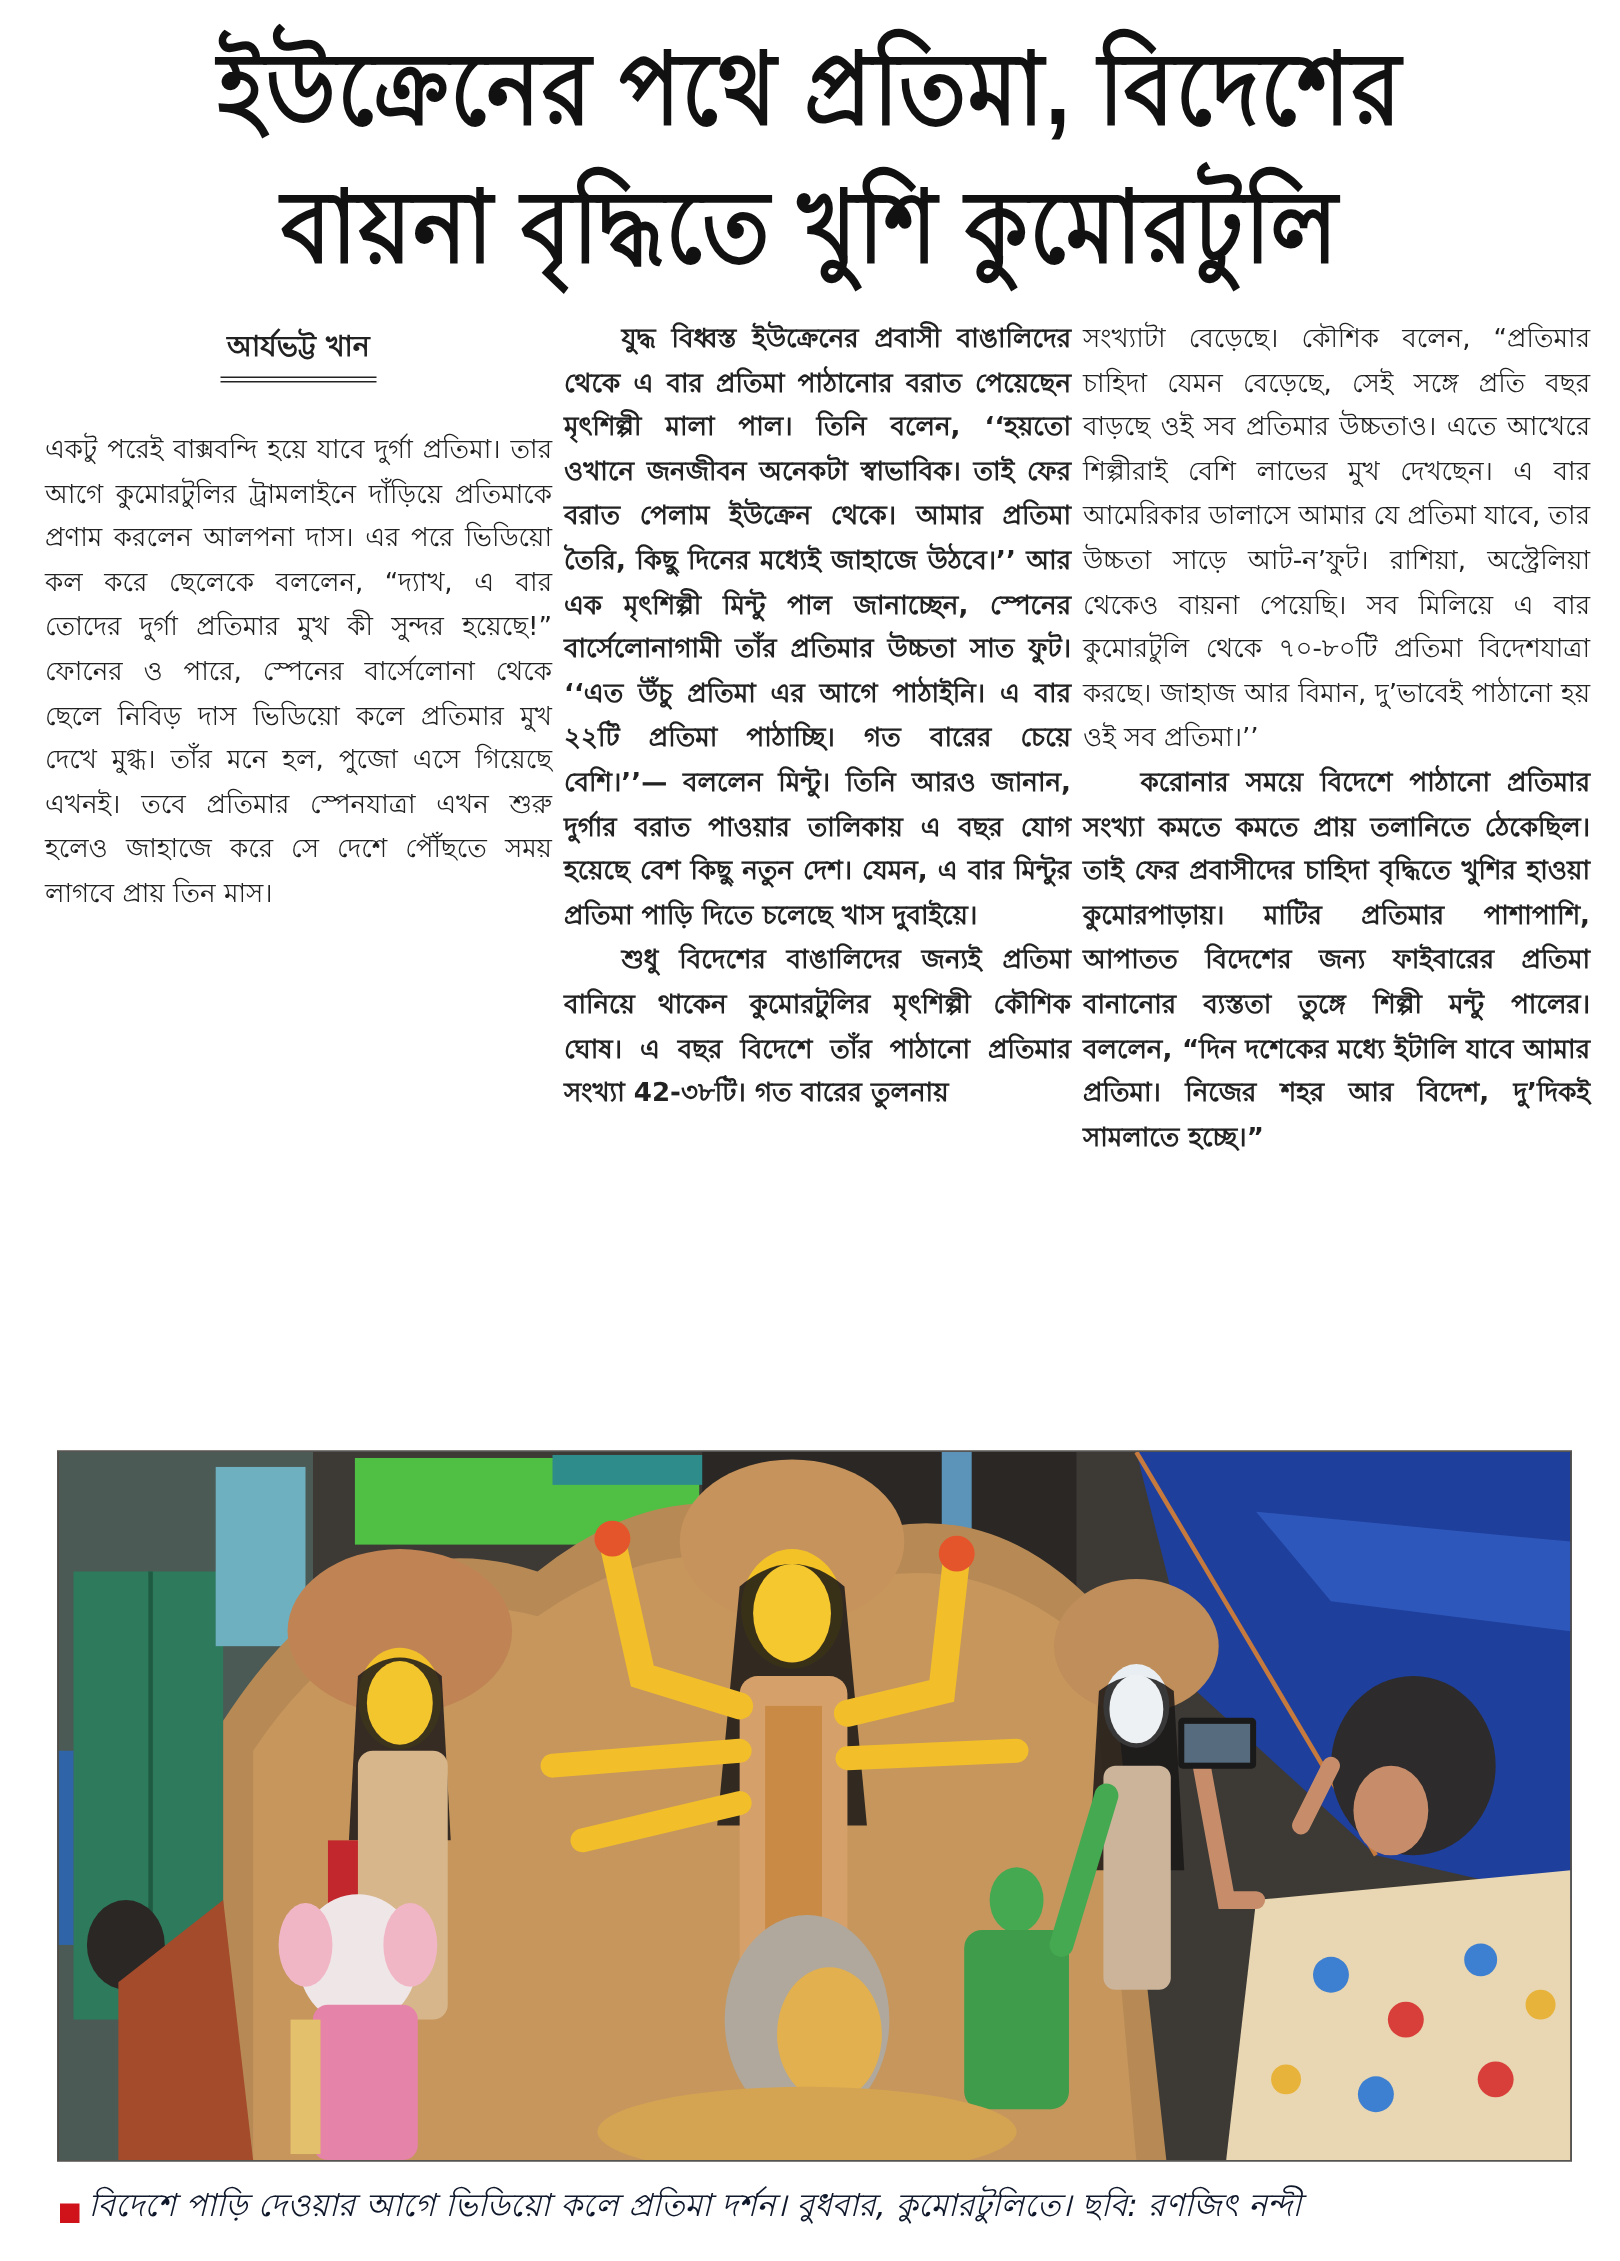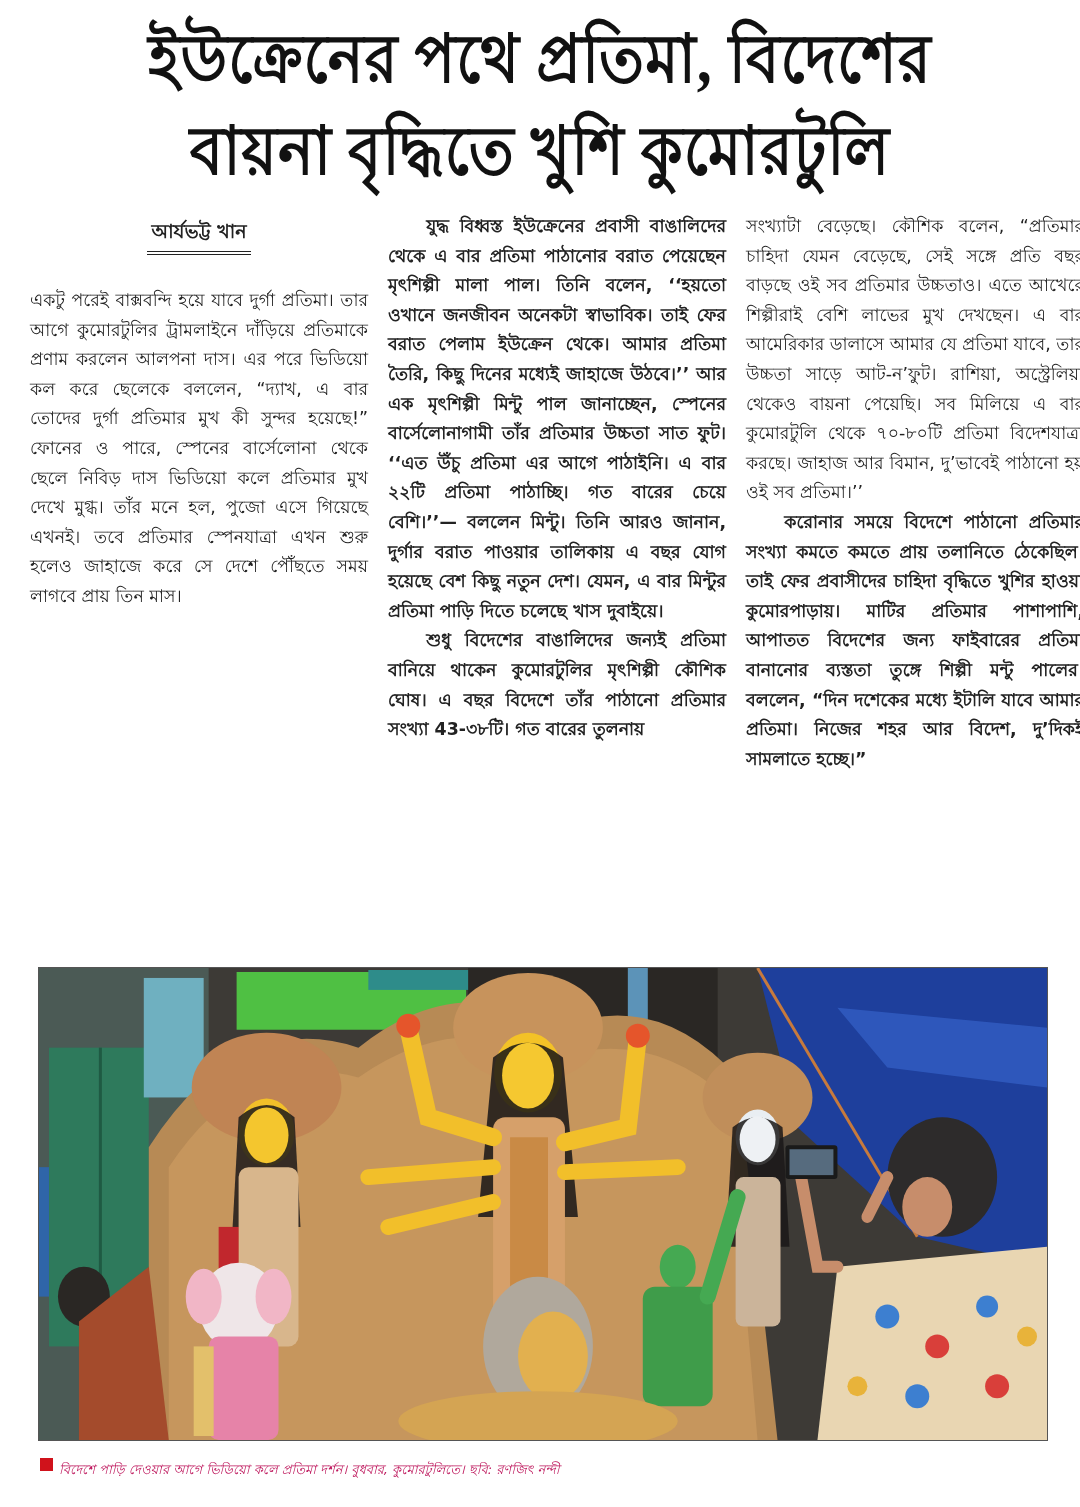--- a/index.html
+++ b/index.html
@@ -1,70 +1,70 @@
 <!DOCTYPE html>
 <html><head>
 <meta charset="utf-8">
 <style>
   * { box-sizing: border-box; margin: 0; padding: 0; }
   html, body { width: 1080px; height: 1507px; background: #ffffff; overflow: hidden; }
   body { font-family: "DejaVu Sans", "Liberation Sans", sans-serif; color: #1a1a1a; position: relative; }
 
   .headline {
     position: absolute; left: 30px; top: 14px; width: 1020px;
-    text-align: center; font-family: Liberation Serif, serif; font-weight: bold;
+    text-align: center; font-family: Liberation Sans, sans-serif; font-weight: bold;
     color: #111; letter-spacing: 1px;
   }
   .headline .line { display: block; font-size: 60px; line-height: 92px; transform: scaleY(1.12); }
 
   .columns {
     position: absolute; left: 30px; top: 212px; width: 1022px; height: 750px;
-    display: grid; grid-template-columns: 338px 338px 338px; column-gap: 20px;
+    display: grid; grid-template-columns: 338px 338px 338px; column-gap: 8px;
   }
   .col { font-size: 17.4px; line-height: 29.6px; text-align: justify; color: #222; }
   .col p { text-indent: 0; }
   .col p.indent { text-indent: 2.2em; font-weight: bold; }
 
   .byline-wrap { text-align: center; padding-top: 4px; height: 74px; }
   .byline {
     display: inline-block; font-weight: bold; font-size: 19px; color: #222;
     padding: 0 4px 5px 4px; border-bottom: 4px double #222; line-height: 30px;
   }
 
   .photo {
     position: absolute; left: 38px; top: 967px; width: 1010px; height: 474px;
     overflow: hidden; border: 1px solid #555; background: #5a4a3a;
   }
   .photo svg { display: block; width: 100%; height: 100%; }
 
   .caption {
     position: absolute; left: 40px; top: 1458px; width: 1010px;
-    font-size: 13px; line-height: 24px; color: #be185d; font-style: italic;
-    display: flex; align-items: flex-start; gap: 6px;
+    font-size: 21px; line-height: 24px; color: #0f172a; font-style: italic;
+    display: flex; align-items: flex-end; gap: 6px;
   }
   .caption .square { width: 13px; height: 13px; background: #d0121b; display: inline-block; flex: none; }
 </style>
 </head>
 <body>
 
 <h1 class="headline">
   <span class="line">ইউক্রেনের পথে প্রতিমা, বিদেশের</span>
   <span class="line">বায়না বৃদ্ধিতে খুশি কুমোরটুলি</span>
 </h1>
 
 <div class="columns">
   <div class="col">
     <div class="byline-wrap">
       <span class="byline">আর্যভট্ট খান</span>
     </div>
     <p>একটু পরেই বাক্সবন্দি হয়ে যাবে দুর্গা প্রতিমা। তার আগে কুমোরটুলির ট্রামলাইনে দাঁড়িয়ে প্রতিমাকে প্রণাম করলেন আলপনা দাস। এর পরে ভিডিয়ো কল করে ছেলেকে বললেন, “দ্যাখ, এ বার তোদের দুর্গা প্রতিমার মুখ কী সুন্দর হয়েছে!” ফোনের ও পারে, স্পেনের বার্সেলোনা থেকে ছেলে নিবিড় দাস ভিডিয়ো কলে প্রতিমার মুখ দেখে মুগ্ধ। তাঁর মনে হল, পুজো এসে গিয়েছে এখনই। তবে প্রতিমার স্পেনযাত্রা এখন শুরু হলেও জাহাজে করে সে দেশে পৌঁছতে সময় লাগবে প্রায় তিন মাস।</p>
   </div>
   <div class="col">
     <p class="indent">যুদ্ধ বিধ্বস্ত ইউক্রেনের প্রবাসী বাঙালিদের থেকে এ বার প্রতিমা পাঠানোর বরাত পেয়েছেন মৃৎশিল্পী মালা পাল। তিনি বলেন, ‘‘হয়তো ওখানে জনজীবন অনেকটা স্বাভাবিক। তাই ফের বরাত পেলাম ইউক্রেন থেকে। আমার প্রতিমা তৈরি, কিছু দিনের মধ্যেই জাহাজে উঠবে।’’ আর এক মৃৎশিল্পী মিন্টু পাল জানাচ্ছেন, স্পেনের বার্সেলোনাগামী তাঁর প্রতিমার উচ্চতা সাত ফুট। ‘‘এত উঁচু প্রতিমা এর আগে পাঠাইনি। এ বার ২২টি প্রতিমা পাঠাচ্ছি। গত বারের চেয়ে বেশি।’’— বললেন মিন্টু। তিনি আরও জানান, দুর্গার বরাত পাওয়ার তালিকায় এ বছর যোগ হয়েছে বেশ কিছু নতুন দেশ। যেমন, এ বার মিন্টুর প্রতিমা পাড়ি দিতে চলেছে খাস দুবাইয়ে।</p>
-    <p class="indent">শুধু বিদেশের বাঙালিদের জন্যই প্রতিমা বানিয়ে থাকেন কুমোরটুলির মৃৎশিল্পী কৌশিক ঘোষ। এ বছর বিদেশে তাঁর পাঠানো প্রতিমার সংখ্যা 43-৩৮টি। গত বারের তুলনায়</p>
+    <p class="indent">শুধু বিদেশের বাঙালিদের জন্যই প্রতিমা বানিয়ে থাকেন কুমোরটুলির মৃৎশিল্পী কৌশিক ঘোষ। এ বছর বিদেশে তাঁর পাঠানো প্রতিমার সংখ্যা 42-৩৮টি। গত বারের তুলনায়</p>
   </div>
   <div class="col">
     <p>সংখ্যাটা বেড়েছে। কৌশিক বলেন, “প্রতিমার চাহিদা যেমন বেড়েছে, সেই সঙ্গে প্রতি বছর বাড়ছে ওই সব প্রতিমার উচ্চতাও। এতে আখেরে শিল্পীরাই বেশি লাভের মুখ দেখছেন। এ বার আমেরিকার ডালাসে আমার যে প্রতিমা যাবে, তার উচ্চতা সাড়ে আট-ন’ফুট। রাশিয়া, অস্ট্রেলিয়া থেকেও বায়না পেয়েছি। সব মিলিয়ে এ বার কুমোরটুলি থেকে ৭০-৮০টি প্রতিমা বিদেশযাত্রা করছে। জাহাজ আর বিমান, দু’ভাবেই পাঠানো হয় ওই সব প্রতিমা।’’</p>
     <p class="indent">করোনার সময়ে বিদেশে পাঠানো প্রতিমার সংখ্যা কমতে কমতে প্রায় তলানিতে ঠেকেছিল। তাই ফের প্রবাসীদের চাহিদা বৃদ্ধিতে খুশির হাওয়া কুমোরপাড়ায়। মাটির প্রতিমার পাশাপাশি, আপাতত বিদেশের জন্য ফাইবারের প্রতিমা বানানোর ব্যস্ততা তুঙ্গে শিল্পী মন্টু পালের। বললেন, “দিন দশেকের মধ্যে ইটালি যাবে আমার প্রতিমা। নিজের শহর আর বিদেশ, দু’দিকই সামলাতে হচ্ছে।”</p>
   </div>
 </div>
 
 <div class="photo">
   <svg viewBox="0 0 1010 474" preserveAspectRatio="none">
 

